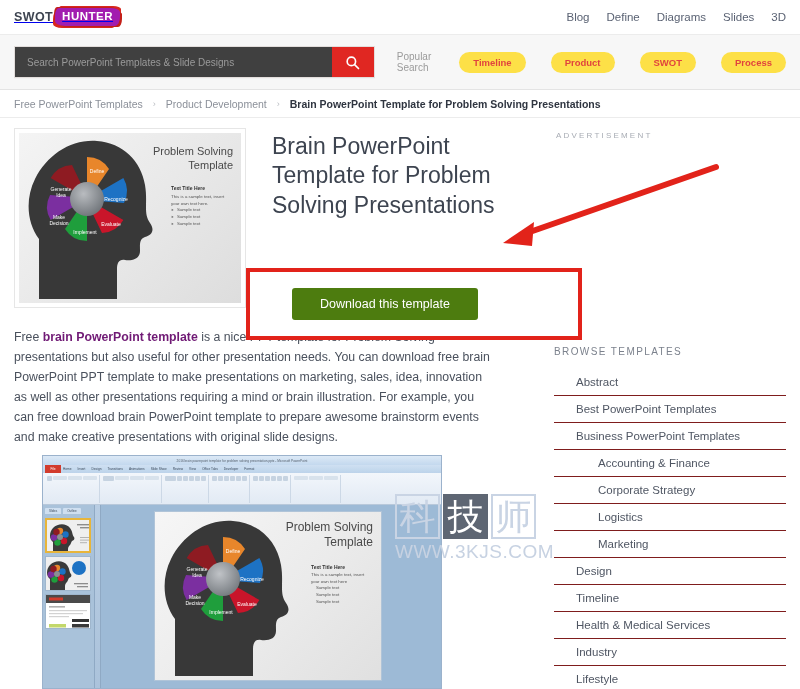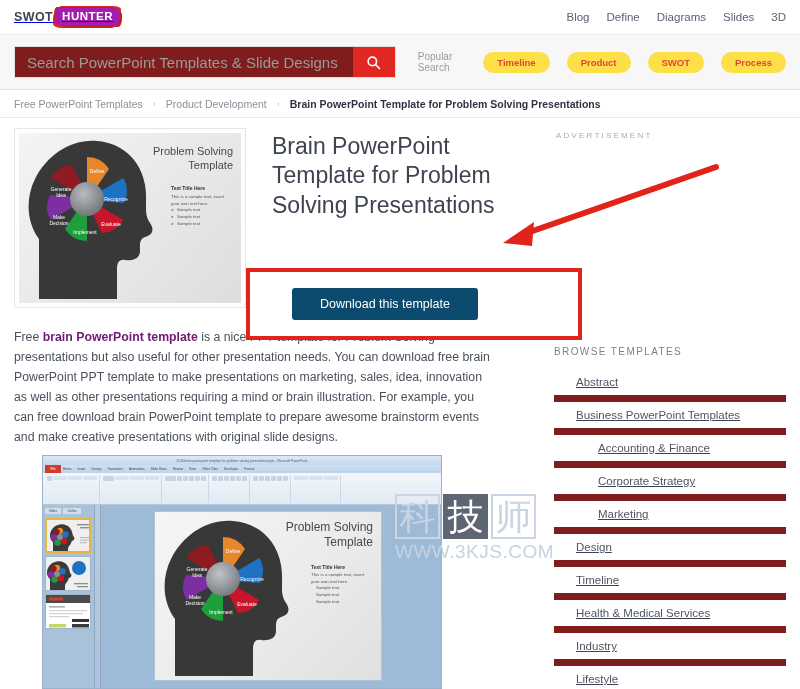--- a/index.html
+++ b/index.html
@@ -56,32 +56,32 @@
     position: relative;
   }
   .searchbox {
     width: 406px; height: 32px;
     display: flex; align-items: stretch;
     border: 1px solid #e3dedc; background: #fff;
     box-shadow: 0 1px 0 rgba(0,0,0,.02);
   }
   .searchbox input {
     flex: 1; border: 0; outline: none;
-    padding: 0 12px; font-size: 15px; color: #8d8d8d;
+    padding: 0 12px; font-size: 10px; color: #8d8d8d;
     font-family: "Liberation Sans", sans-serif;
-    background: #7f1d1d;
+    background: #404040;
   }
   .searchbox input::placeholder { color: #9a9a9a; }
   .search-btn {
     width: 42px; background: #e02722; border: 0; cursor: pointer;
     display: flex; align-items: center; justify-content: center;
   }
   .search-btn svg { display:block; }
   .popular-wrap {
-    display: flex; align-items: center; gap: 17px; margin-left: 22px;
+    display: flex; align-items: center; gap: 25px; margin-left: 22px;
   }
   .popular-label { font-size: 10px; color: #9b9b9b; margin-right: 3px; }
   .tag {
     background: #fde047; color: #e0443e;
     font-size: 9.5px; font-weight: bold;
     padding: 5px 14px; border-radius: 12px;
     text-decoration: none; white-space: nowrap;
   }
 
   
@@ -136,21 +136,21 @@
     color: #3d4450; margin: 4px 0 0 0; max-width: 260px;
   }
   .cta-zone {
     position: absolute; left: 0; top: 140px;
     width: 336px; height: 72px;
     border: 4px solid #e2231a; background: #fff;
     display: flex; align-items: center;
   }
   .dl-btn {
     margin-left: 42px;
-    background: #0c4a6e; color: #fff; border: 0;
+    background: #4d7c0f; color: #fff; border: 0;
     border-radius: 3px;
     padding: 9px 28px; font-size: 12.5px;
     font-family: "Liberation Sans", sans-serif;
     cursor: pointer; white-space: nowrap; text-align: right;
   }
 
   
   .ad-col {
     position: absolute; right: 14px; top: 10px; width: 230px;
   }
@@ -262,21 +262,21 @@
 
   
   .browse {
     position: absolute; right: 14px; top: 346px; width: 232px;
   }
   .browse-head {
     font-size: 10px; letter-spacing: 1.4px; color: #7c828d;
     padding-bottom: 12px;
   }
   .browse-list { list-style: none; margin: 0; padding: 0; }
-  .browse-list li { border-bottom: 7px solid #7f1d1d; text-decoration: underline; }
+  .browse-list li { border-bottom: 1px solid #7f1d1d; }
   .browse-list a {
     display: block; padding: 7px 0 7px 22px;
     font-size: 11.5px; color: #4f5663; text-decoration: none;
   }
   .browse-list li.sub a { padding-left: 44px; }
 </style>
 </head>
 <body>
 
 <div class="topbar">
@@ -573,29 +573,35 @@
   <div class="wm-url">WWW.3KJS.COM</div>
 </div>
 
 <div class="browse">
   <div class="browse-head">BROWSE TEMPLATES</div>
   <ul class="browse-list">
     <li>
         <a href="#">Abstract</a>
       </li>
     <li>
+        <a href="#">Best PowerPoint Templates</a>
+      </li>
+    <li>
         <a href="#">Business PowerPoint Templates</a>
       </li>
     <li class="sub">
         <a href="#">Accounting &amp; Finance</a>
       </li>
     <li class="sub">
         <a href="#">Corporate Strategy</a>
       </li>
     <li class="sub">
+        <a href="#">Logistics</a>
+      </li>
+    <li class="sub">
         <a href="#">Marketing</a>
       </li>
     <li>
         <a href="#">Design</a>
       </li>
     <li>
         <a href="#">Timeline</a>
       </li>
     <li>
         <a href="#">Health &amp; Medical Services</a>

